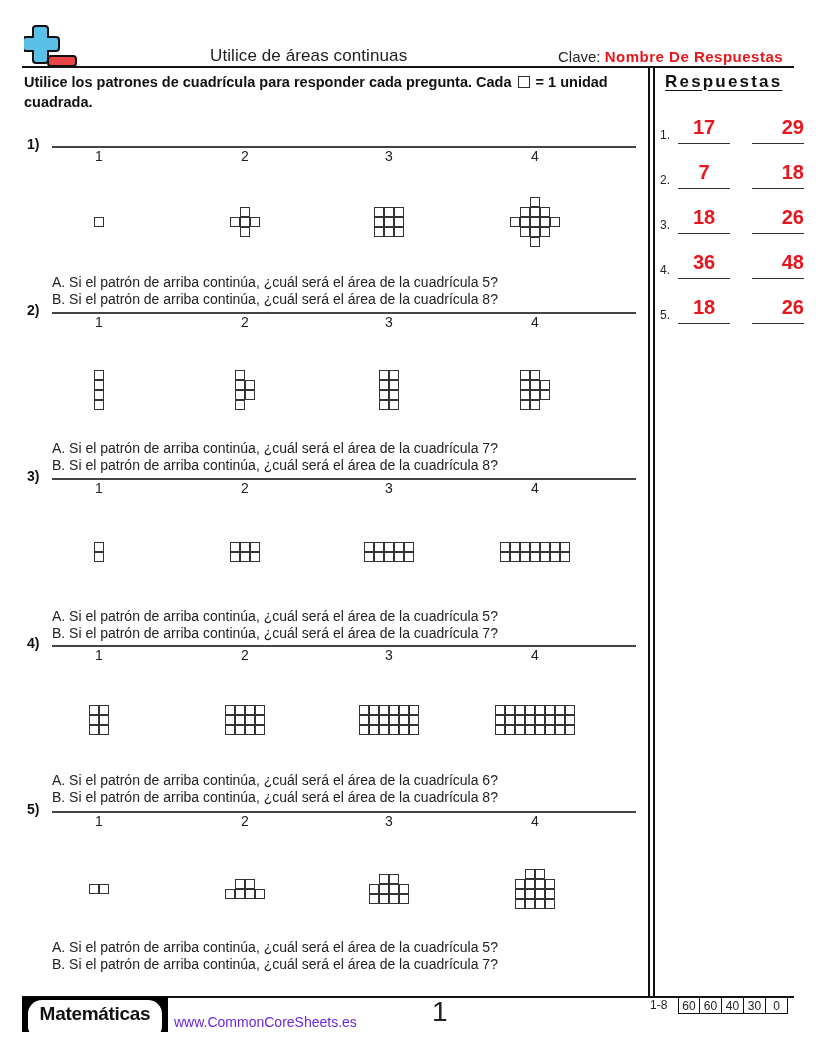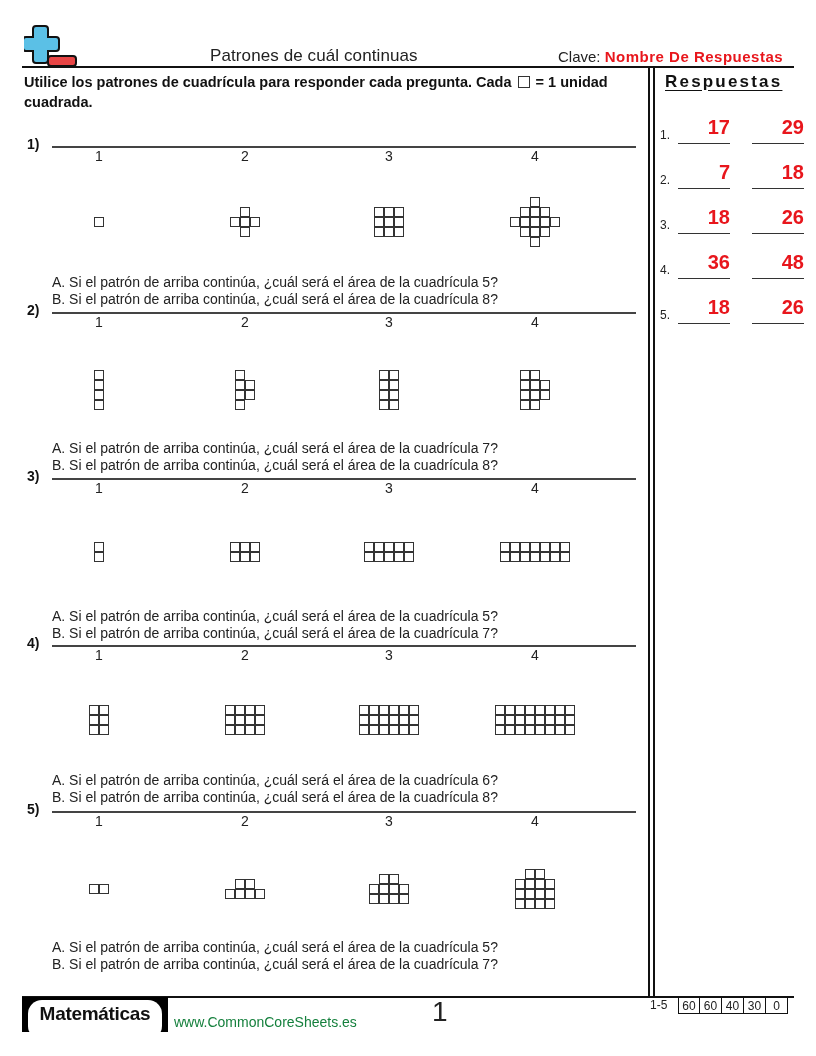--- a/index.html
+++ b/index.html
@@ -15,49 +15,49 @@
   .vdiv1 { position: absolute; left: 648px; top: 68px; width: 2px; height: 928px; background: #111; }
   .vdiv2 { position: absolute; left: 653px; top: 68px; width: 2px; height: 928px; background: #111; }
 
   .instructions { position: absolute; left: 24px; top: 72px; width: 620px; font-size: 14.5px; font-weight: bold; line-height: 20px; }
   .unit-box { display: inline-block; width: 12px; height: 12px; border: 1.2px solid #333; vertical-align: -1px; margin: 0 2px; }
 
   .answers-title { position: absolute; left: 665px; top: 72px; font-size: 17px; font-weight: bold; letter-spacing: 2.2px; text-decoration: underline; text-underline-offset: 3px; }
   .ans-row { position: absolute; left: 660px; width: 140px; height: 30px; }
   .ans-num { position: absolute; left: 0; bottom: 2px; font-size: 12px; color: #222; }
   .ans-blank { position: absolute; bottom: 0; width: 52px; height: 30px; border-bottom: 1.5px solid #333; text-align: center; color: #e8161c; font-weight: bold; font-size: 20px; line-height: 26px; }
-  .ans-a { left: 18px; text-align: right; }
+  .ans-a { left: 18px; }
   .ans-b { left: 92px; text-align: right; }
 
   .problem { position: absolute; left: 0; width: 648px; }
   .p-num { position: absolute; left: 27px; top: -10px; font-size: 14px; font-weight: bold; }
   .p-rule { position: absolute; left: 52px; top: 0; width: 584px; height: 1.5px; background: #444; }
   .step-label { position: absolute; top: 2px; font-size: 14px; color: #222; width: 20px; text-align: center; margin-left: -10px; }
   .shape { position: absolute; }
   .cell { position: absolute; width: 10px; height: 10px; border: 1.4px solid #333; background: #fff; }
   .q { position: absolute; left: 52px; font-size: 14px; color: #222; white-space: nowrap; }
 
   .footer-rule { position: absolute; left: 22px; top: 996px; width: 772px; height: 1.5px; background: #111; }
   .brand { position: absolute; left: 22px; top: 997px; width: 146px; height: 35px; background: #000; }
   .brand-pill { position: absolute; left: 6px; top: 3px; width: 134px; height: 40px; background: #fff; border-radius: 14px; text-align: center; font-size: 19px; font-weight: bold; line-height: 28px; letter-spacing: -0.3px; }
-  .site { position: absolute; left: 174px; top: 1014px; font-size: 14px; color: #15803d; }
+  .site { position: absolute; left: 174px; top: 1014px; font-size: 14px; color: #6d28d9; }
   .page-num { position: absolute; left: 432px; top: 996px; font-size: 28px; color: #222; }
   .score-range { position: absolute; left: 650px; top: 998px; font-size: 12px; color: #222; }
   .score-table { position: absolute; left: 678px; top: 997px; display: flex; border-top: 1px solid #111; }
   .score-cell { width: 22px; height: 16px; border-right: 1px solid #111; border-bottom: 1px solid #111; font-size: 12px; text-align: center; line-height: 16px; color: #222; }
   .score-cell:first-child { border-left: 1px solid #111; }
 </style>
 </head>
 <body>
 
 <svg class="logo" viewBox="0 0 56 44">
   <path d="M12 2 h9 a3 3 0 0 1 3 3 v8 h8 a3 3 0 0 1 3 3 v8 a3 3 0 0 1 -3 3 h-8 v9 a3 3 0 0 1 -3 3 h-9 a3 3 0 0 1 -3 -3 v-9 h-7 a3 3 0 0 1 -3 -3 v-8 a3 3 0 0 1 3 -3 h7 v-8 a3 3 0 0 1 3 -3 z" fill="#5bc0e6" stroke="#111" stroke-width="2"></path>
   <rect x="24" y="32" width="28" height="10" rx="3" fill="#e84545" stroke="#111" stroke-width="2"></rect>
 </svg>
-<div class="title">Patrones de cuál continuas</div>
+<div class="title">Utilice de áreas continuas</div>
 <div class="name-wrap">
   <span>Clave:</span>
   <span class="name-val">Nombre De Respuestas</span>
 </div>
 <div class="header-rule"></div>
 <div class="vdiv1"></div>
 <div class="vdiv2"></div>
 
 <div class="instructions">
   <span>Utilice los patrones de cuadrícula para responder cada pregunta. Cada</span>
@@ -366,20 +366,20 @@
       <div class="q" style="top:145px">B. Si el patrón de arriba continúa, ¿cuál será el área de la cuadrícula 7?</div>
     </div>
   </div>
 
 <div class="footer-rule"></div>
 <div class="brand">
   <div class="brand-pill">Matemáticas</div>
 </div>
 <div class="site">www.CommonCoreSheets.es</div>
 <div class="page-num">1</div>
-<div class="score-range">1-5</div>
+<div class="score-range">1-8</div>
 <div class="score-table">
   <div class="score-cell">60</div>
   <div class="score-cell">60</div>
   <div class="score-cell">40</div>
   <div class="score-cell">30</div>
   <div class="score-cell">0</div>
 </div>
 
 </body></html>

